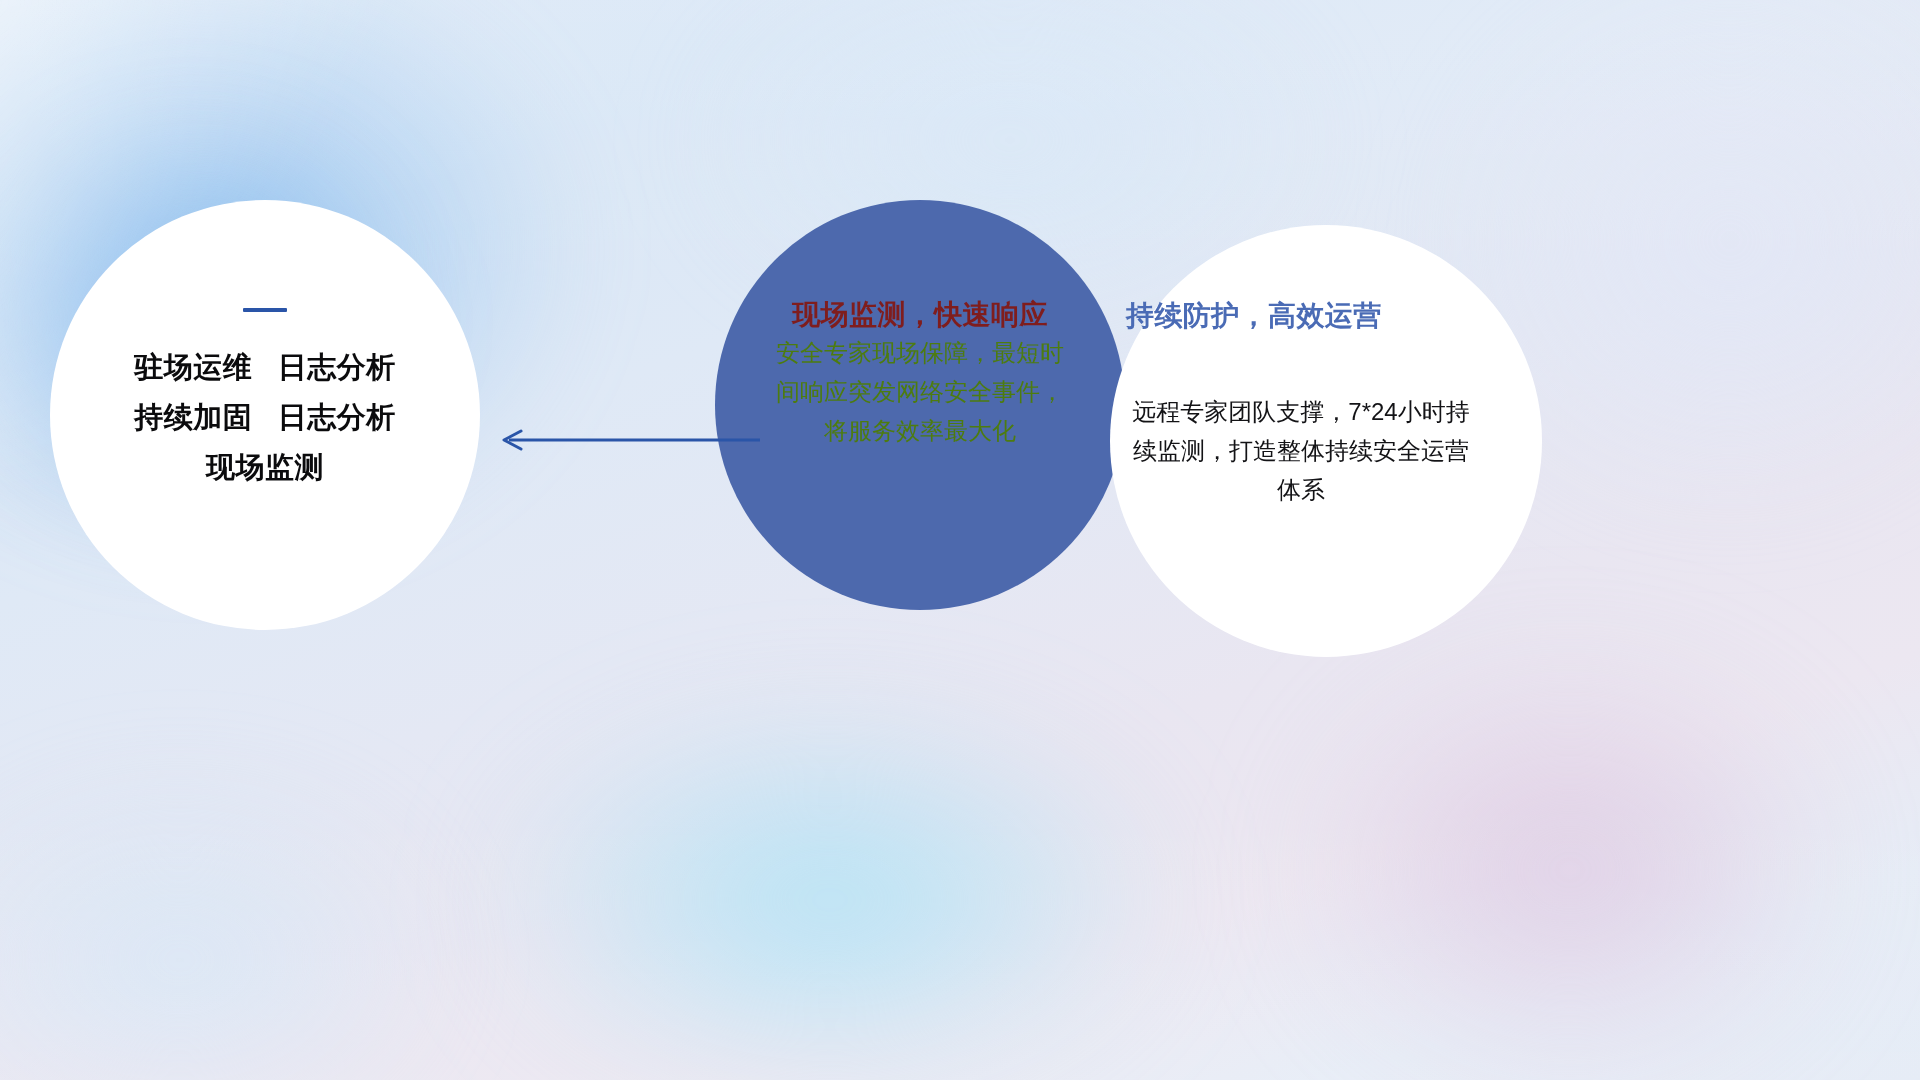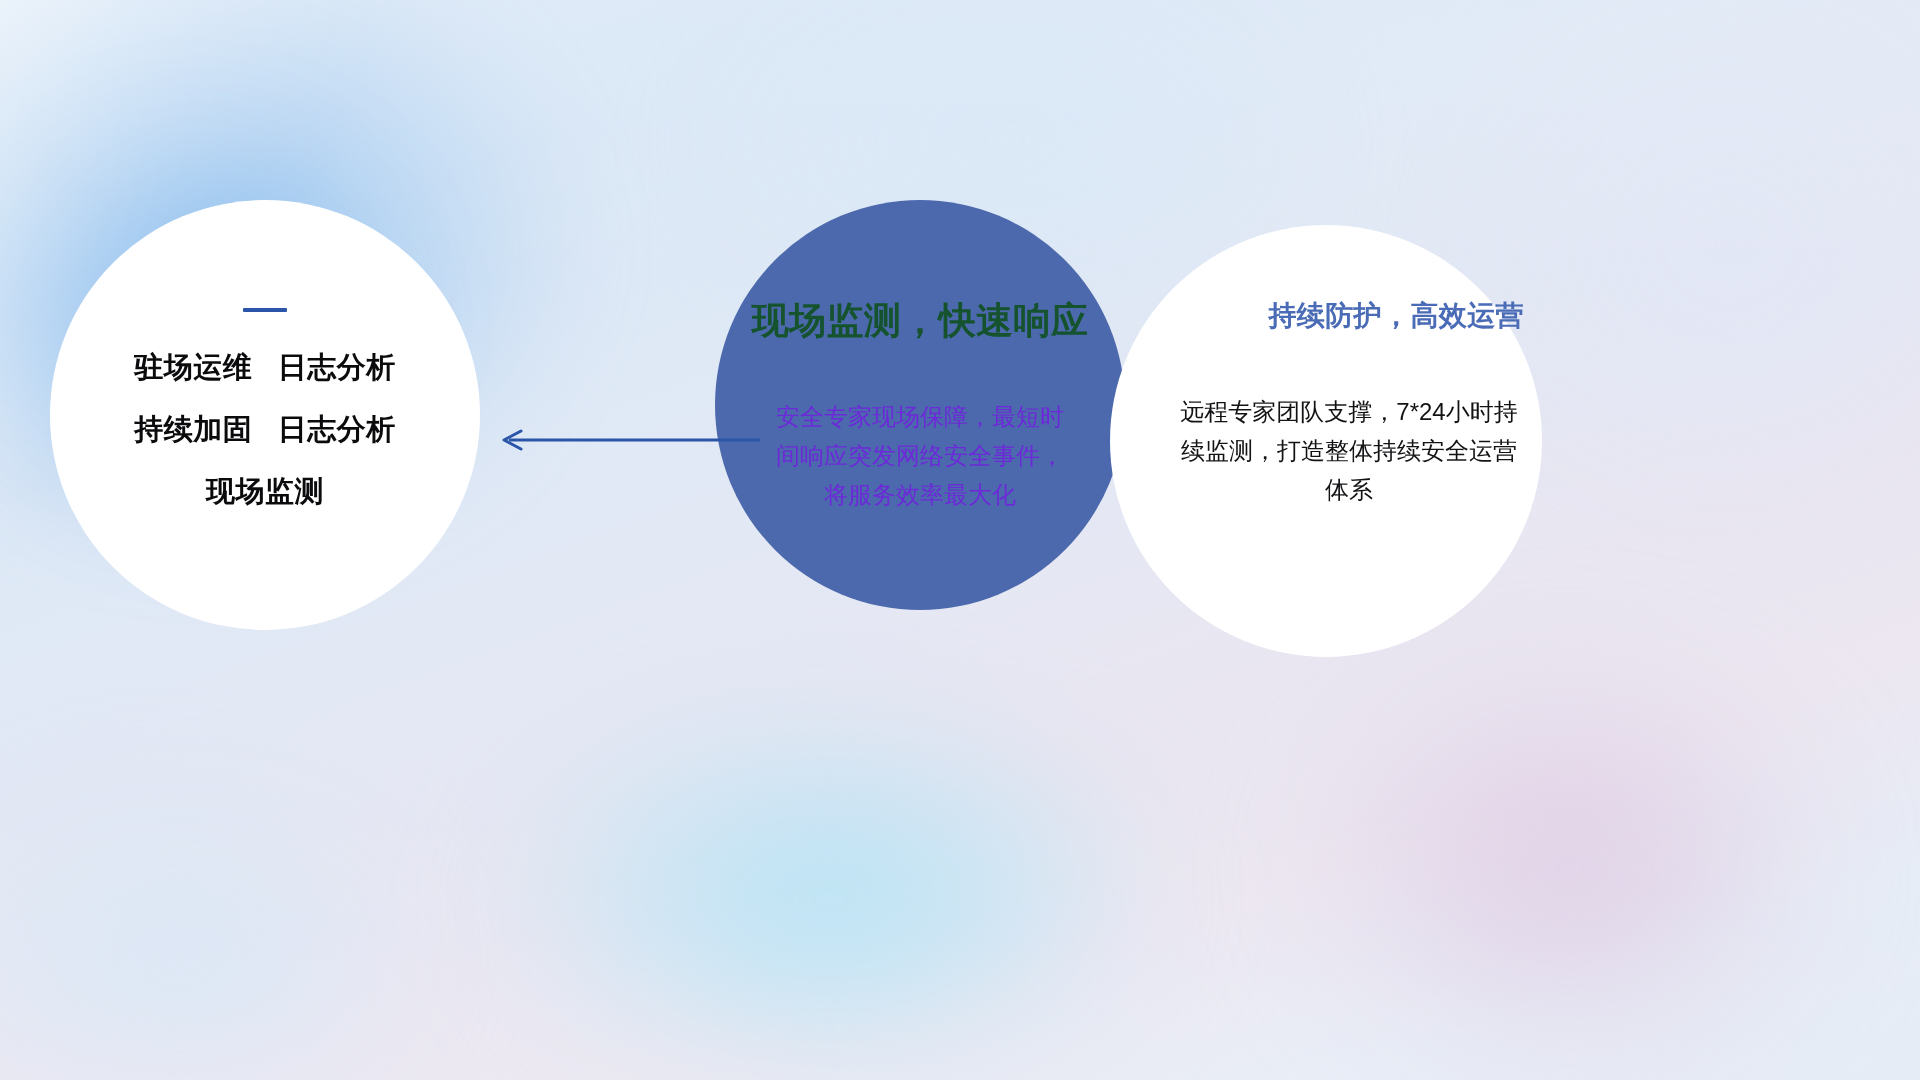--- a/index.html
+++ b/index.html
@@ -159,21 +159,21 @@
     width: 44px;
     height: 4px;
     background: #2a55a8;
     border-radius: 1px;
     margin-bottom: 38px;
   }
   .left-lines {
     display: flex;
     flex-direction: column;
     align-items: center;
-    gap: 28px;
+    gap: 16px;
   }
   .left-line {
     font-size: 29px;
     font-weight: 700;
     color: #0b0b0d;
     letter-spacing: 0.5px;
     white-space: pre;
     line-height: 1.18;
   }
 
@@ -184,51 +184,50 @@
     top: 200px;
     width: 410px;
     height: 410px;
     box-sizing: border-box;
     display: flex;
     flex-direction: column;
     align-items: center;
     padding-top: 96px;
   }
   .mid-title {
-    font-size: 37px;
+    font-size: 28px;
     font-weight: 700;
-    color: #14532d;
+    color: #7f1d1d;
     letter-spacing: 0.4px;
     white-space: nowrap;
     position: relative;
     z-index: 6;
   }
   .mid-body {
-    margin-top: 52px;
     width: 300px;
     text-align: center;
     font-size: 24px;
     line-height: 1.62;
-    color: #6d28d9;
+    color: #4d7c0f;
     font-weight: 400;
     position: relative;
     z-index: 6;
   }
 
   
   .right-content {
     position: absolute;
-    left: 1092px;
+    left: 1126px;
     top: 225px;
     width: 432px;
     height: 432px;
     box-sizing: border-box;
     display: flex;
     flex-direction: column;
-    align-items: flex-end;
+    align-items: flex-start;
     padding-top: 72px;
   }
   .right-title {
     font-size: 28px;
     font-weight: 700;
     color: #4a6bb5;
     letter-spacing: 0.4px;
     white-space: nowrap;
   }
   .right-body {

